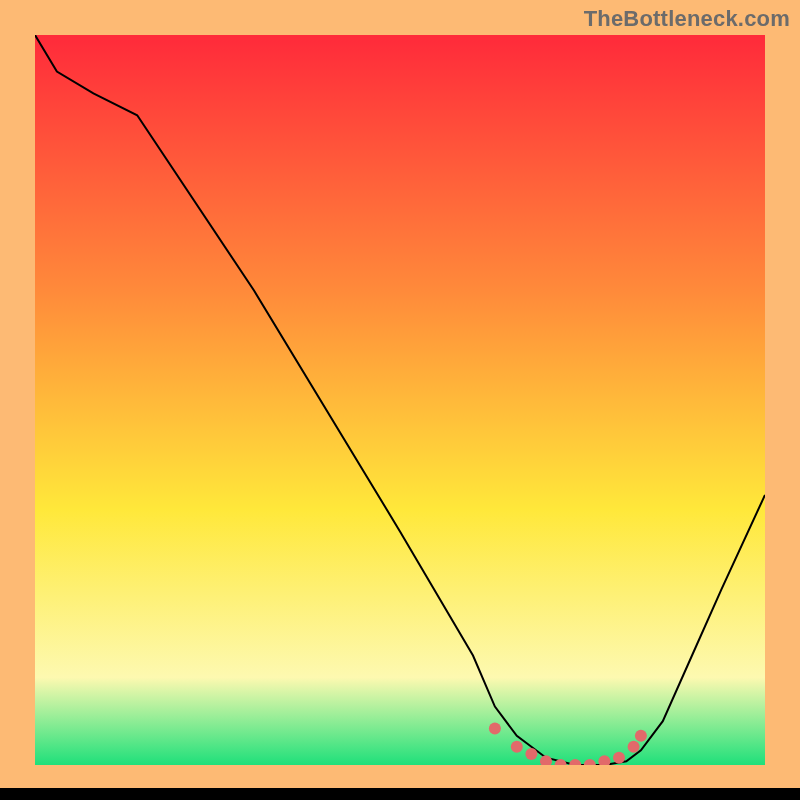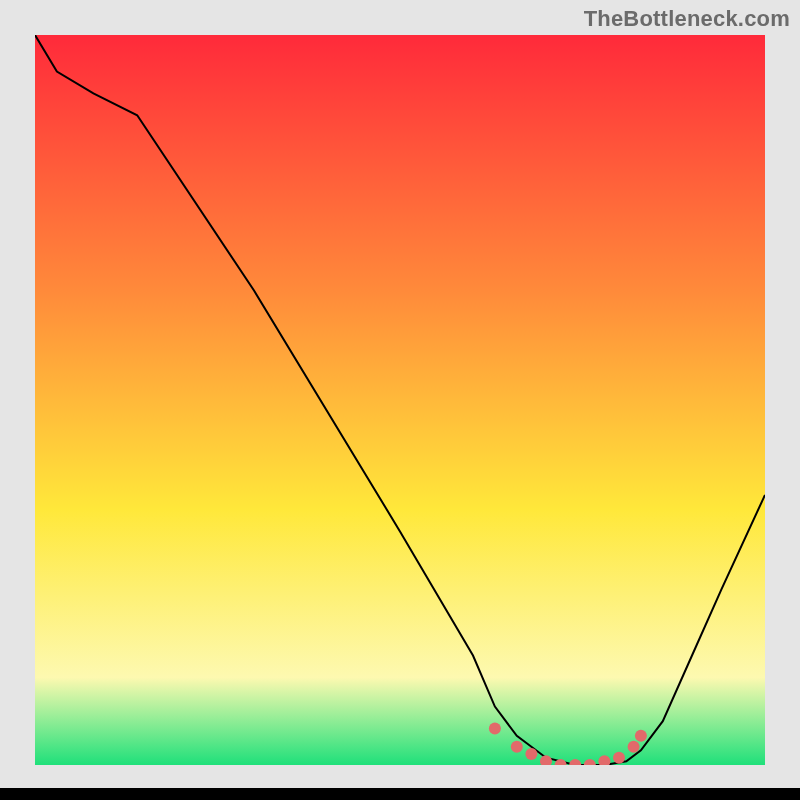--- a/index.html
+++ b/index.html
@@ -7,21 +7,21 @@
     padding: 0;
     width: 800px;
     height: 800px;
     background: #000;
     overflow: hidden;
   }
   .frame {
     position: relative;
     width: 800px;
     height: 788px;
-    background: #e5e5e5;
+    background: #fdba74;
   }
   .watermark {
     position: absolute;
     top: 6px;
     right: 10px;
     font-family: Arial, Helvetica, sans-serif;
     font-size: 22px;
     font-weight: bold;
     color: #6b6b6b;
     letter-spacing: 0.2px;

